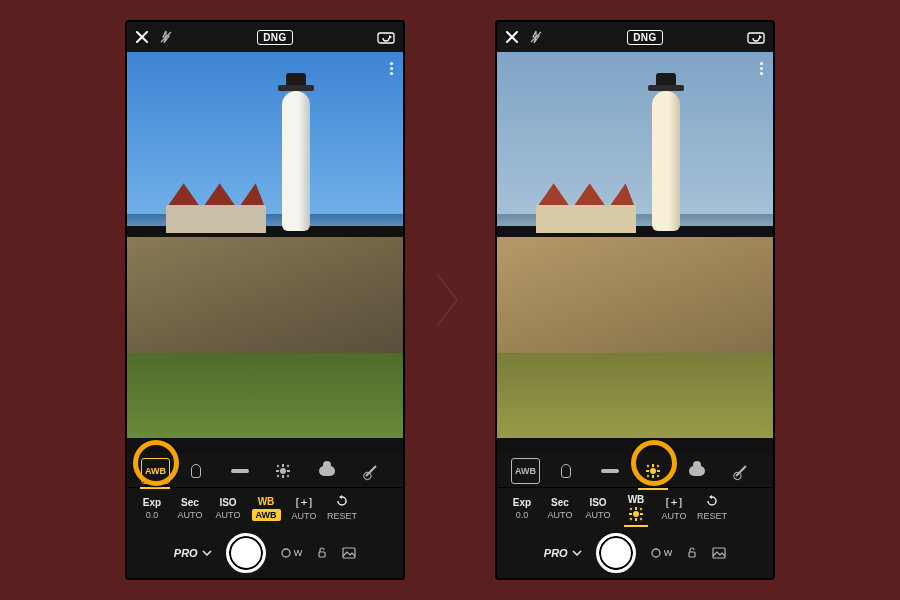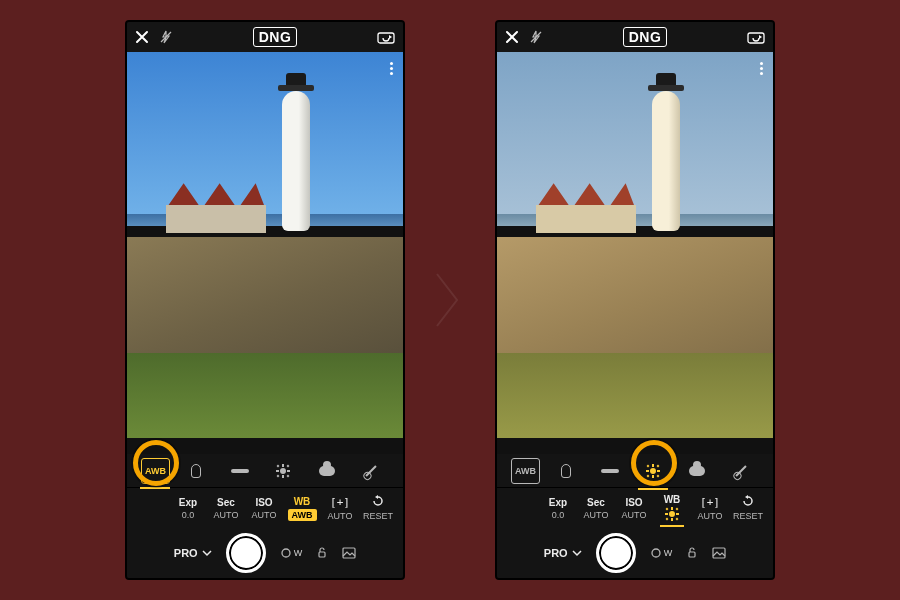--- a/index.html
+++ b/index.html
@@ -55,21 +55,21 @@
     align-items: center;
     padding: 0 8px;
     gap: 10px;
     color: var(--text-white);
     font-size: 12px;
   }
   .topbar .spacer { flex: 1; }
   .dng-badge {
     border: 1px solid var(--text-white);
     border-radius: 3px;
-    font-size: 14px;
+    font-size: 10px;
     padding: 1px 5px;
     letter-spacing: 0.5px;
     font-weight: 600;
   }
   .icon-close, .icon-flash-off, .icon-switch-cam, .icon-more {
     display: inline-flex; align-items: center; justify-content: center;
   }
   
   .viewfinder {
     position: relative;
@@ -164,21 +164,21 @@
     width:auto;
   }
   .wb-item.active { color: var(--accent-yellow); border-color: var(--accent-yellow); }
   .wb-item.active.underline::after {
     content:""; position:absolute; bottom:-6px; left:50%; transform:translateX(-50%);
     width: 30px; height:2px; background: var(--accent-yellow);
   }
 
   .settings-row {
     height: 40px;
-    display:flex; align-items:center; justify-content:flex-end;
+    display:flex; align-items:center; justify-content:flex-start;
     padding: 0 6px;
     font-size: 9px;
   }
   .setting {
     display:flex; flex-direction:column; align-items:center; gap:2px;
     color: var(--text-gray);
     min-width: 38px;
     position:relative;
   }
   .setting .label { font-size: 10px; font-weight:600; color:#eaeaea; }
@@ -198,21 +198,21 @@
 
   .bottom-row {
     height: 50px;
     display:flex; align-items:center; justify-content:center;
     gap: 14px;
     position:relative;
     padding: 0 10px;
   }
   .mode {
     display:flex; align-items:center; gap:4px;
-    font-size: 11px; font-weight:600; color:#eaeaea;
+    font-size: 11px; font-weight:600; color:#eaeaea;font-style:italic;
   }
   .shutter {
     width: 40px; height:40px; border-radius:50%;
     background:#fff; border:3px solid #fff;
     box-shadow: 0 0 0 2px #000 inset;
   }
   .mini {
     font-size: 9px; color:#d0d0d0;
     display:flex; align-items:center; gap:2px;
   }

